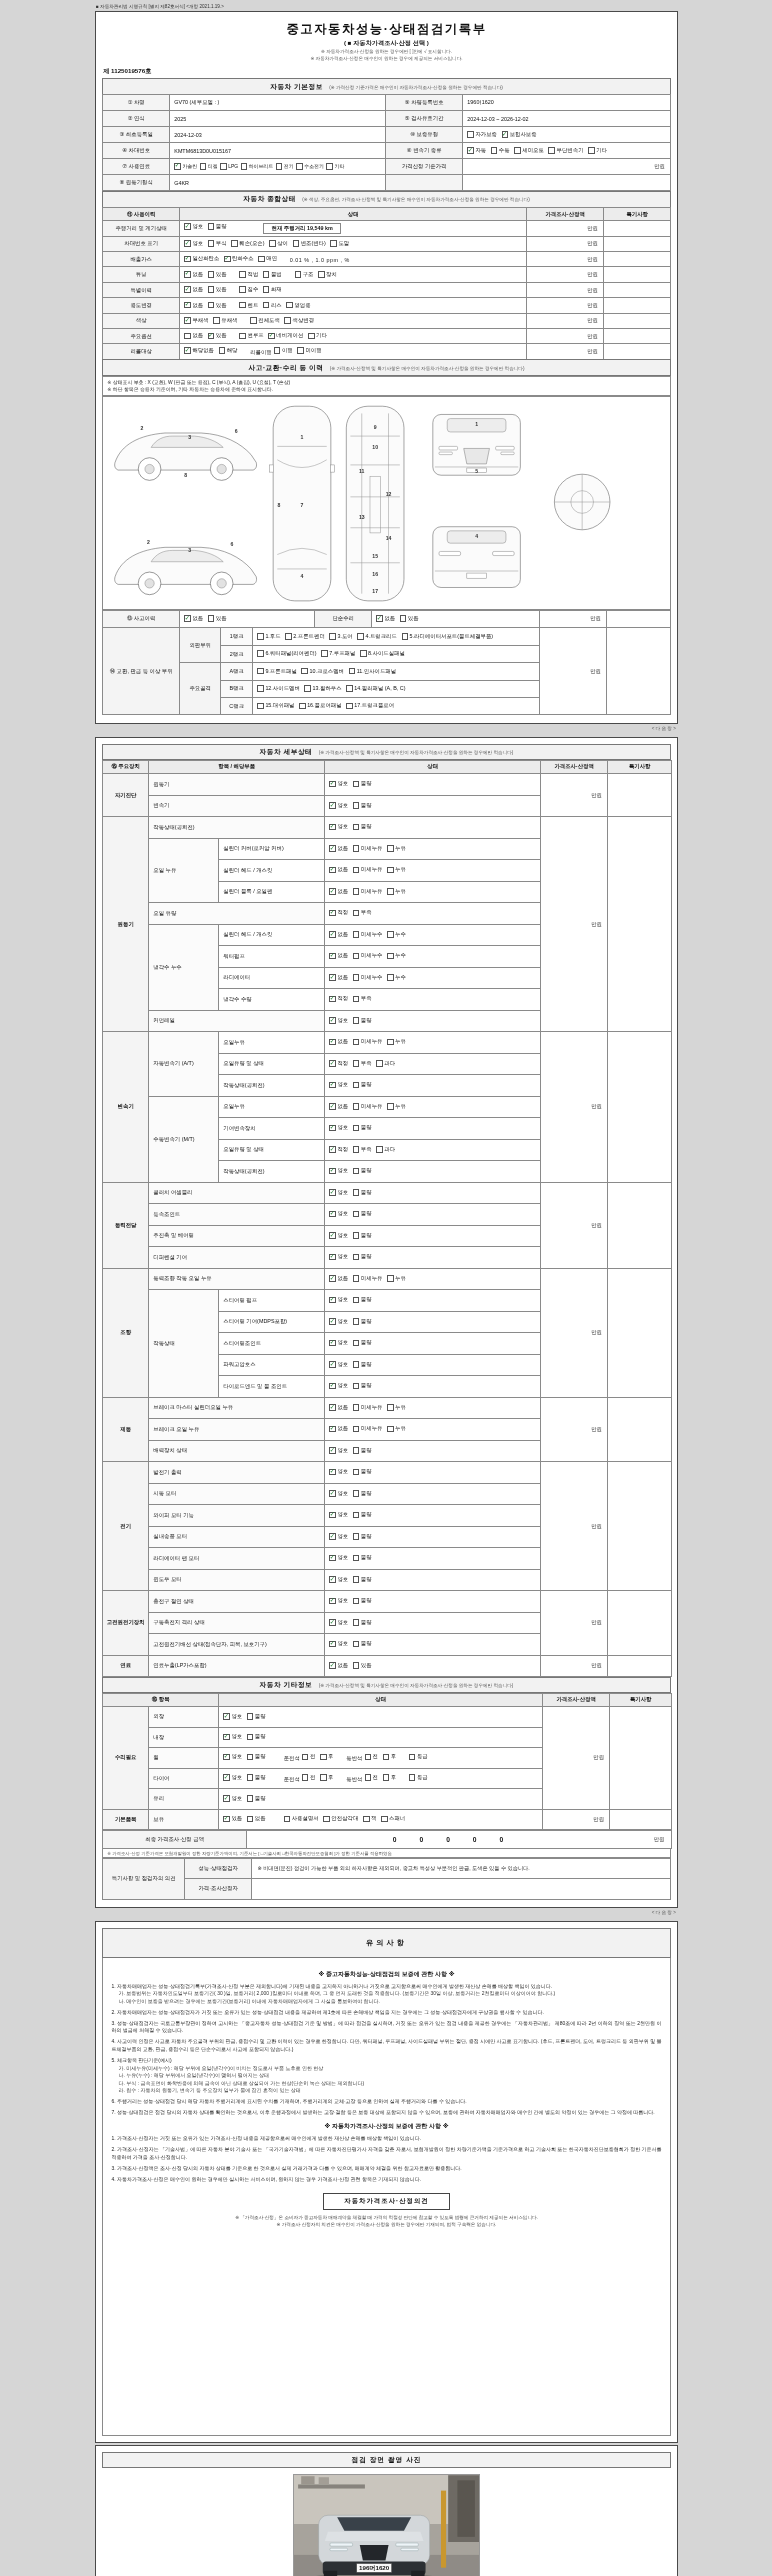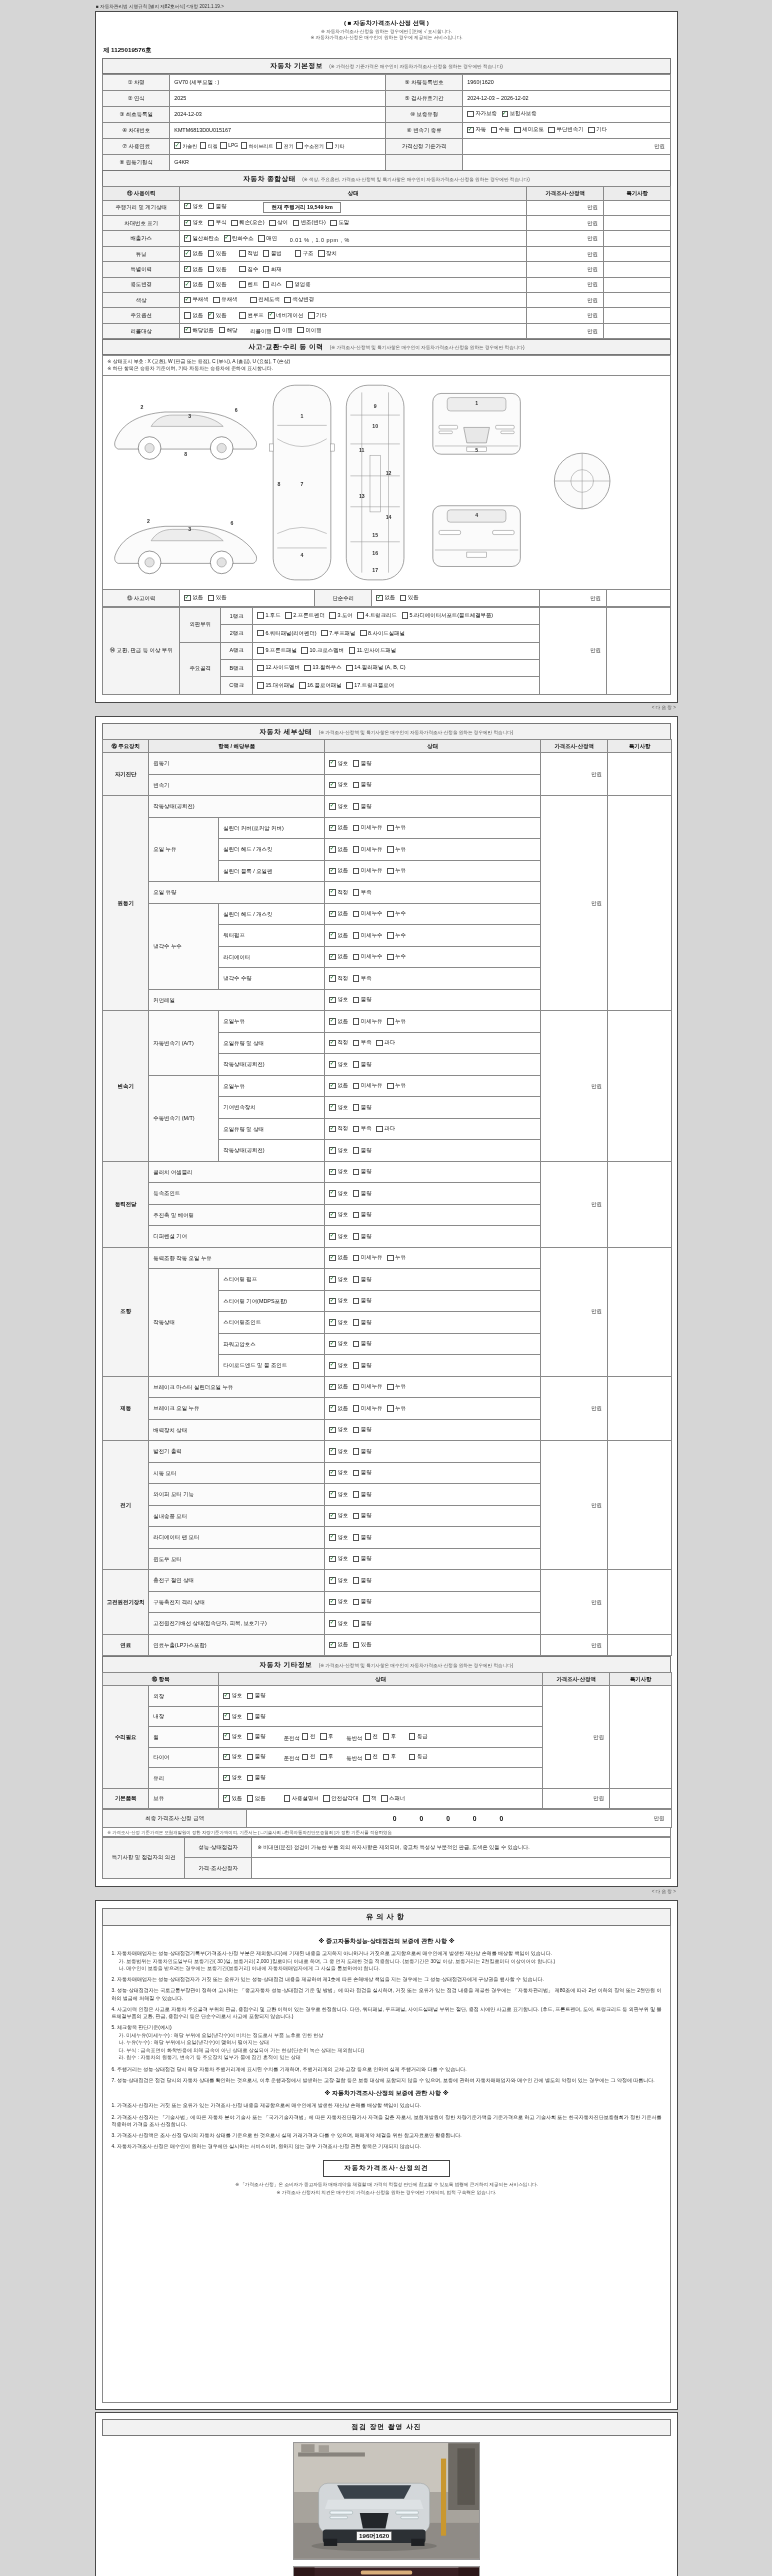--- a/index.html
+++ b/index.html
@@ -53,40 +53,41 @@
   .dk{fill:#e8e8e8;stroke:#777}
   .lt{fill:#fff;stroke:#888}
   .dnum{font-size:10px;fill:#333;text-anchor:middle;font-weight:bold}
   .zeros{background:#fff;text-align:center}
   .zeros .zv{font-size:6.7px;font-weight:bold;letter-spacing:23px;padding-left:15.5px}
   .zeros .unit{float:right;font-size:5.4px;padding-right:4.1px;color:#333}
   .final td{height:15.5px}
   .finalnote{border:0.5px solid #8a8a8a;border-top:none;font-size:4.4px;color:#555;padding:1.5px 4.1px;background:#fff}
   .opinion td{height:17.5px}
   .opinion .optext{font-size:5.2px;color:#222;text-align:left;padding-left:5.2px}
-  .notice-title{border:0.5px solid #777;background:#f2f2f2;text-align:center;font-size:7.2px;font-weight:bold;letter-spacing:3.1px;padding:3px}
+  .notice-title{border:0.5px solid #777;background:#f2f2f2;text-align:center;font-size:7.2px;font-weight:bold;letter-spacing:3.1px;padding:9px}
   .notice-body{border:0.5px solid #8a8a8a;border-top:none;padding:6.2px 8.2px;min-height:464px;background:#fff}
   .ntitle{text-align:center;font-size:6px;font-weight:bold;margin:5.2px 0 4.1px}
   .nitem{margin-bottom:3.6px}
   .nline{font-size:5px;line-height:1.5;color:#1b1b1b;text-align:justify}
   .nline.sub{padding-left:7.2px;color:#333}
   .nboxwrap{text-align:center;margin:9.3px 0 4.1px}
   .nbox{display:inline-block;border:0.8px solid #444;padding:3.1px 20.6px;font-size:6.4px;font-weight:bold;letter-spacing:1px}
   .nsmall{text-align:center;font-size:4.6px;color:#444;line-height:1.6}
   .photos-title{border:0.5px solid #777;background:#f2f2f2;text-align:center;font-size:6.7px;font-weight:bold;letter-spacing:1px;padding:2.6px}
   .photo{display:block;margin:6.2px auto 2.1px;border:0.5px solid #999;width:185px}
   .platetext{font-size:12px;font-weight:bold;fill:#111;text-anchor:middle}
 </style>
 </head>
 <body>
 
 <div class="sheet">
   <div class="topnote">■ 자동차관리법 시행규칙 [별지 제82호서식] &lt;개정 2021.1.19.&gt;</div>
 
   <div class="pagebox">
+    <div class="doc-title">중고자동차성능·상태점검기록부</div>
     <div class="sel-line">( ■ 자동차가격조사·산정 선택 )</div>
     <div class="sel-note">※ 자동차가격조사·산정을 원하는 경우에만 [ ]안에 √ 표시합니다.</div>
     <div class="sel-note">※ 자동차가격조사·산정은 매수인이 원하는 경우에 제공되는 서비스입니다.</div>
     <div class="doc-no">제 1125019576호</div>
 
     <div class="sect-bar">
       <span class="sect-title">자동차 기본정보</span>
       <span class="sect-note">(※ 가격산정 기준가격은 매수인이 자동차가격조사·산정을 원하는 경우에만 적습니다)</span>
     </div>
     <table class="tb basic">

